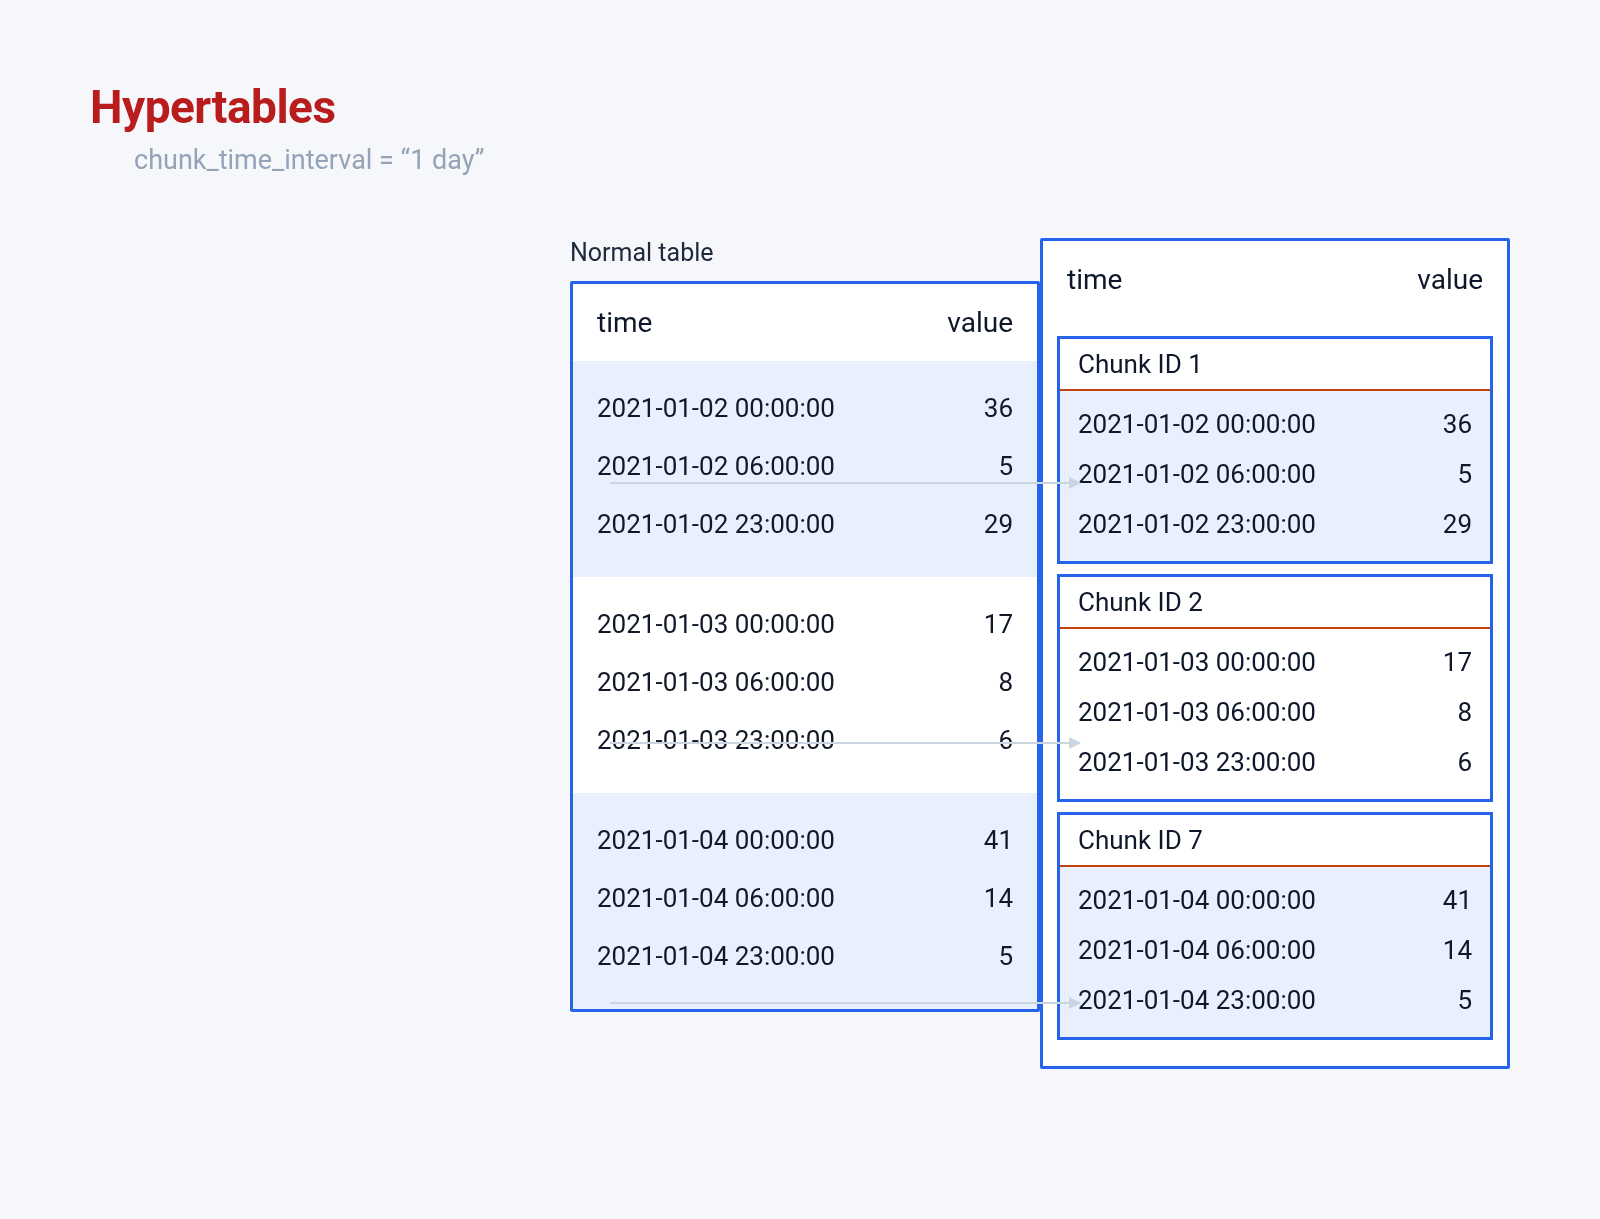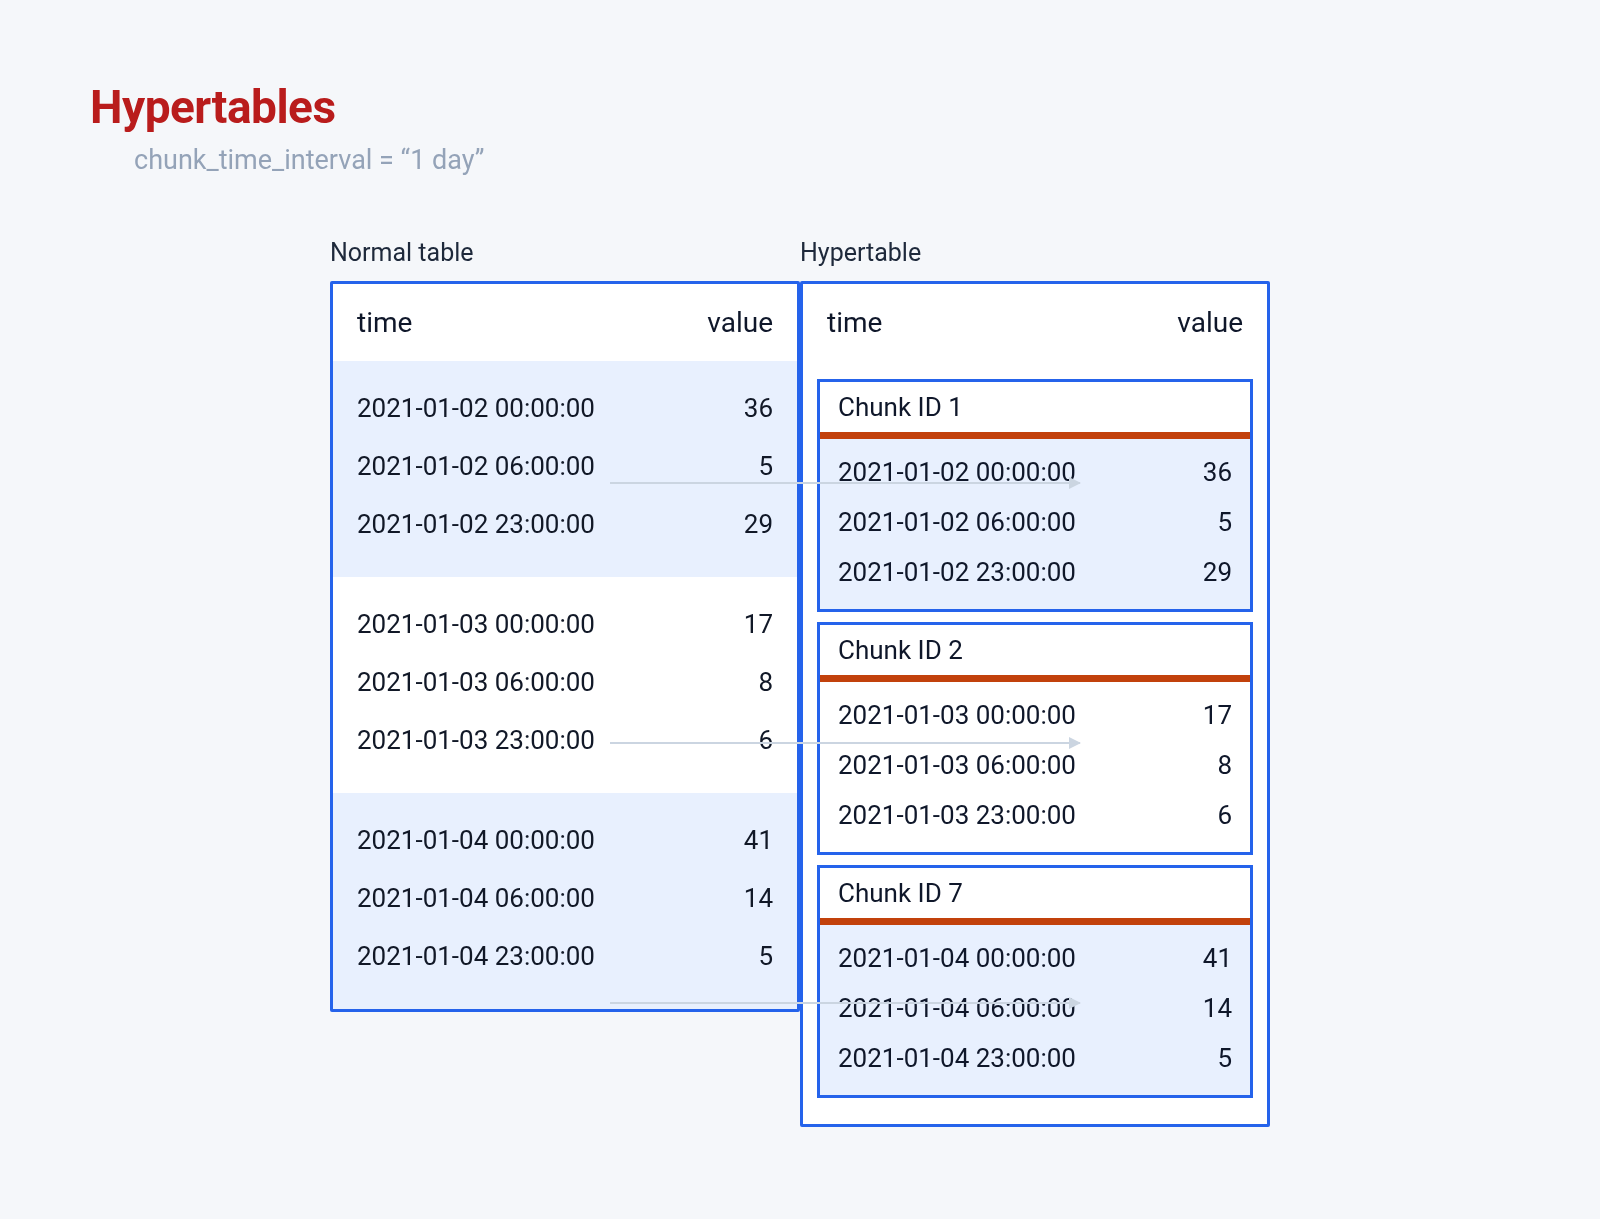--- a/index.html
+++ b/index.html
@@ -18,21 +18,21 @@
     letter-spacing: -0.5px;
   }
   .subtitle {
     font-size: 27px;
     color: #94a3b8;
     margin-top: 10px;
     margin-left: 44px;
   }
   .columns {
     display: flex;
-    justify-content: center;
+    justify-content: flex-end;
     margin-top: 62px;
     position: relative;
   }
   .col {
     width: 470px;
   }
   .section-label {
     font-size: 25px;
     color: #1e293b;
     margin-bottom: 14px;
@@ -67,21 +67,21 @@
   .chunks-area { padding: 10px 14px 16px 14px; }
   .chunk {
     border: 3px solid #2563eb;
     margin-top: 8px;
     margin-bottom: 10px;
   }
   .chunk-title {
     font-size: 26px;
     padding: 10px 18px;
     background: #ffffff;
-    border-bottom: 7px solid #c2410c;
+    border-bottom: 2px solid #c2410c;
   }
   .chunk-body {
     padding: 8px 18px 12px 18px;
   }
   .chunk-body.alt { background: #e8f0fe; }
   .chunk-body.plain { background: #ffffff; }
   .crow {
     display: flex;
     justify-content: space-between;
     align-items: center;
@@ -177,21 +177,20 @@
     </div>
   </div>
 
   <div class="arrows">
     <div class="arrow" style="top:200px;"></div>
     <div class="arrow" style="top:460px;"></div>
     <div class="arrow" style="top:720px;"></div>
   </div>
 
   <div class="col">
-    <div class="section-label">Hypertable</div>
     <div class="table-frame">
       <div class="table-header">
         <span>time</span>
         <span>value</span>
       </div>
       <div class="chunks-area" id="chunks-area">
           <div class="chunk">
             <div class="chunk-title">Chunk ID 1</div>
             <div class="chunk-body alt">
               <div class="crow">

